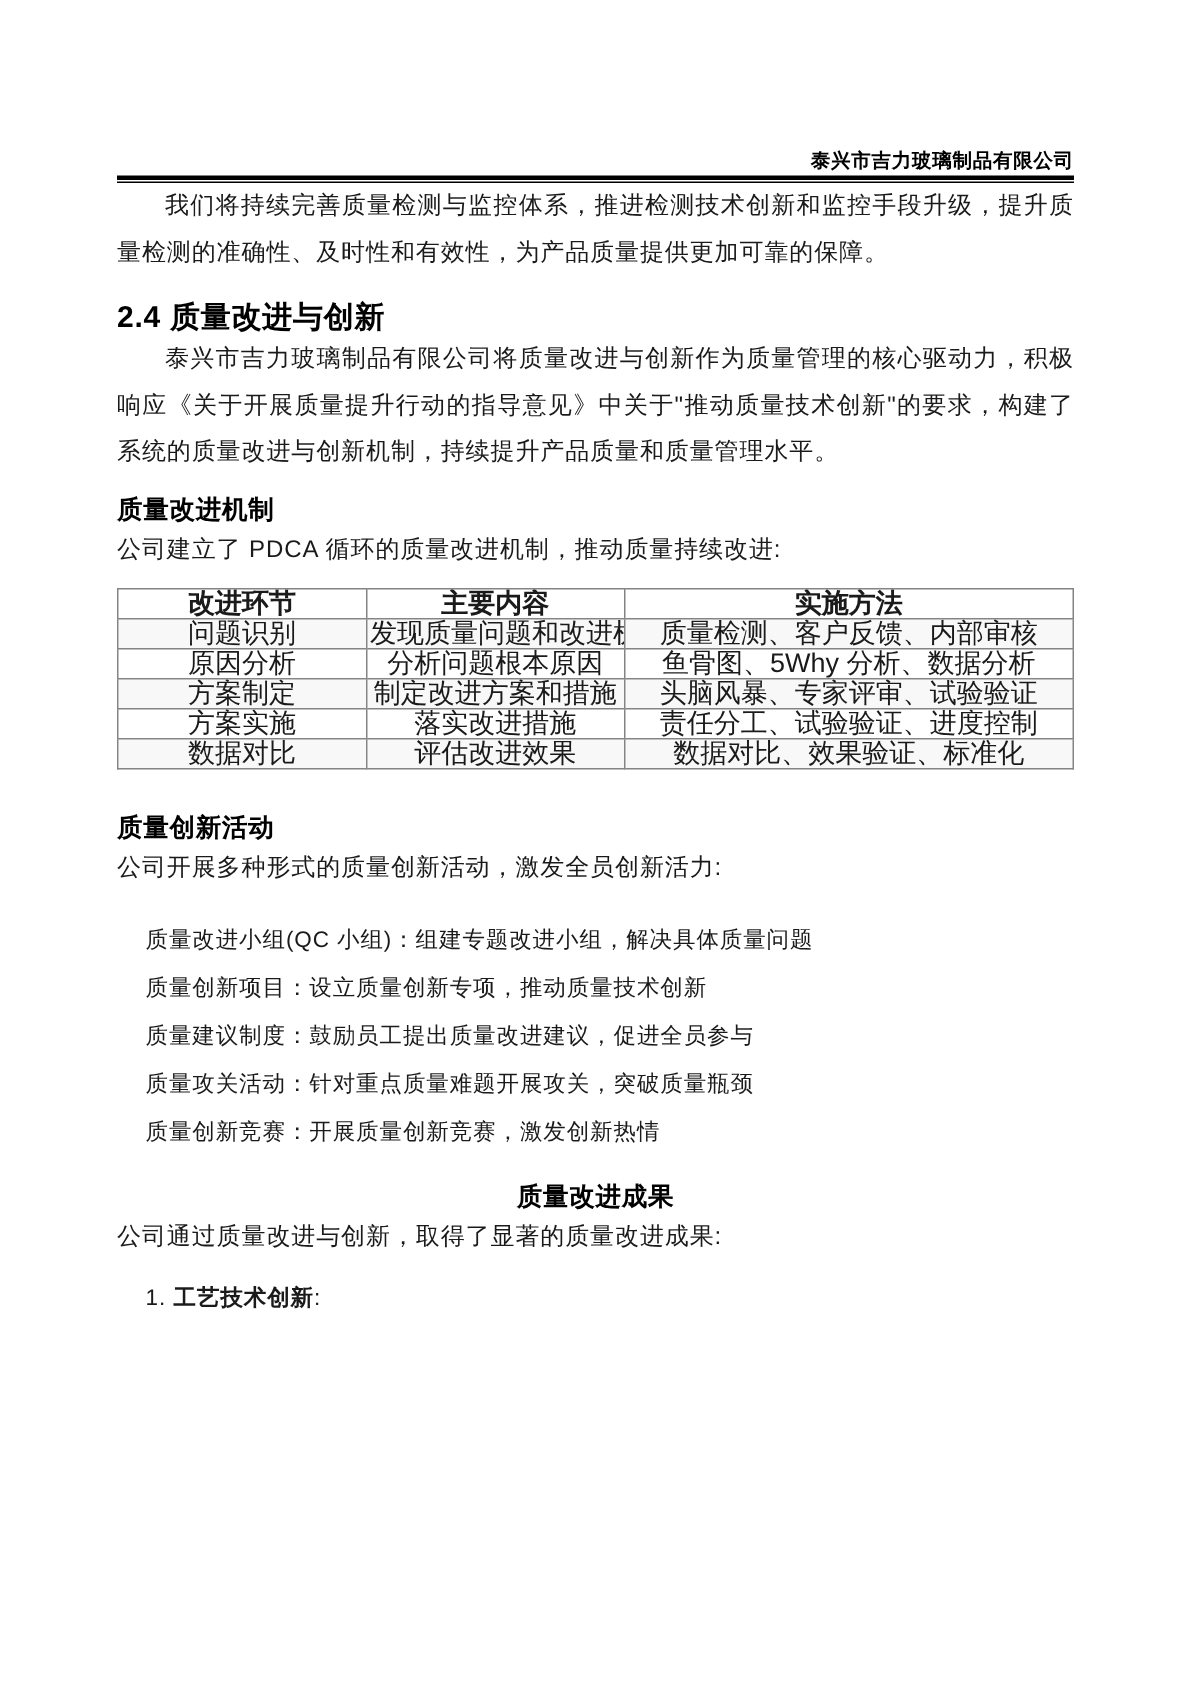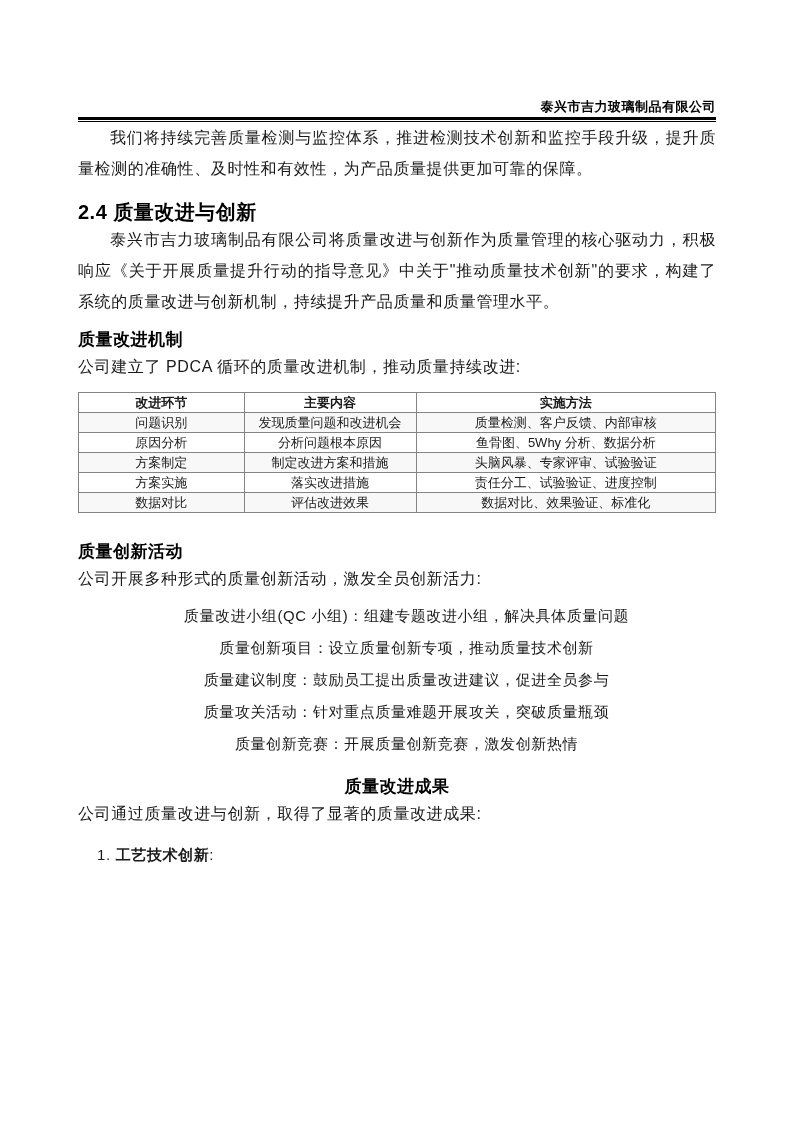--- a/index.html
+++ b/index.html
@@ -40,31 +40,31 @@
     margin:12px 0 0 0;letter-spacing:0.5px;
   }
   .h-sub.after-table{margin-top:28px;}
   .h-sub.after-list{margin-top:22px;text-align:center;}
   .p-lead{margin-top:20px;line-height:22px;}
   .p-lead2{margin-top:28px;line-height:22px;}
   .p-lead3{margin-top:26px;line-height:22px;}
   
   table.pdca{
     width:100%;border-collapse:collapse;margin-top:10px;
-    font-size:13px;table-layout:fixed;
+    font-size:18px;table-layout:fixed;
   }
   table.pdca th,table.pdca td{
     border:1px solid #848484;text-align:center;
     padding:1px 2px;line-height:17px;overflow:hidden;white-space:nowrap;
   }
   table.pdca th{font-weight:bold;background:#ffffff;}
   table.pdca tbody tr:nth-child(odd) td{background:#f8f8f8;}
   table.pdca tbody tr:nth-child(even) td{background:#ffffff;}
   
-  .list{margin-top:12px;text-align:center;}
+  .list{margin-top:23px;}
   .list-line{
     font-size:15px;line-height:20px;margin:0 0 12px 19px;
     letter-spacing:0.6px;
   }
   .num-item{
     font-size:15px;line-height:20px;margin:16px 0 0 19px;letter-spacing:0.6px;
   }
   .num-item .num{margin-right:5px;}
   .num-item b{font-weight:bold;}
   

